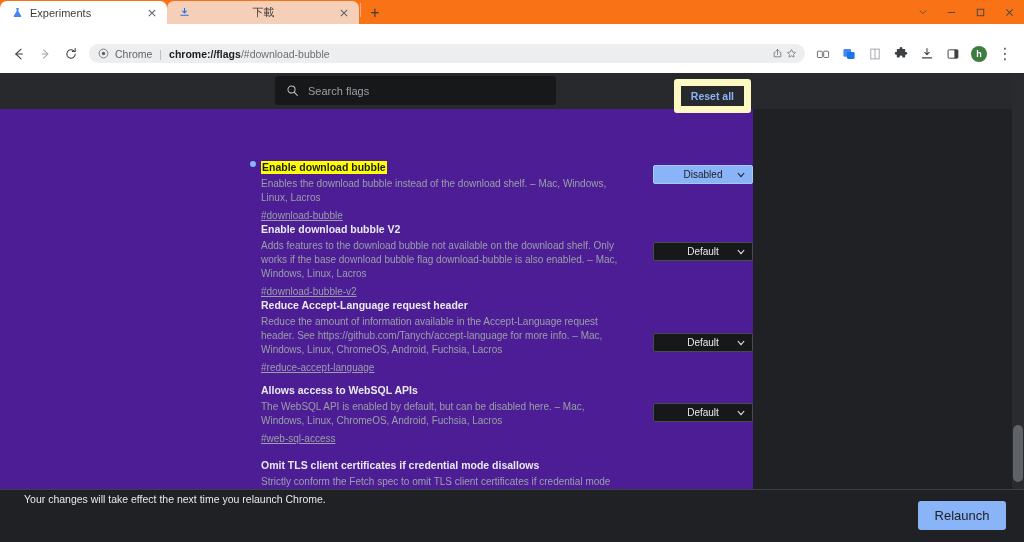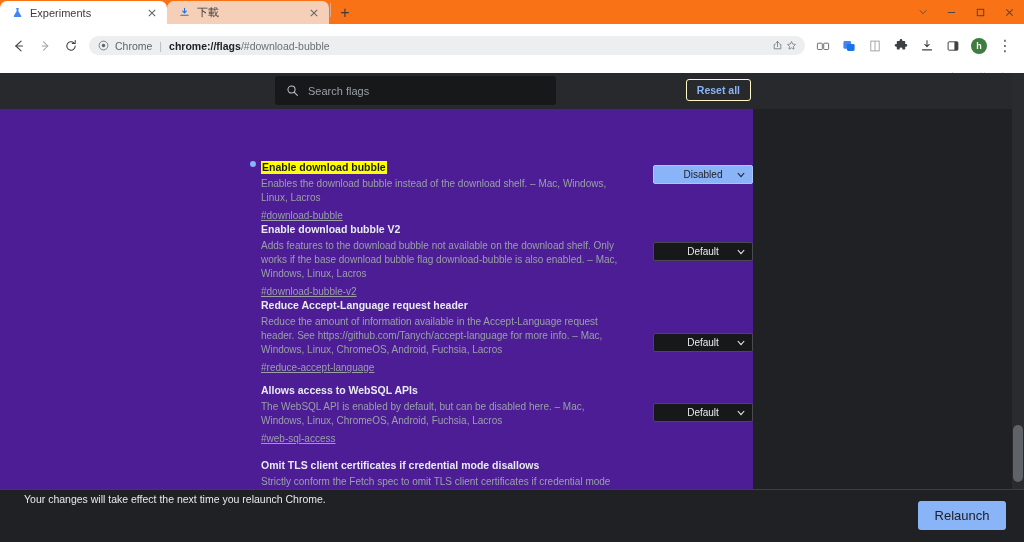--- a/index.html
+++ b/index.html
@@ -16,35 +16,35 @@
     height:24px;background:#f97316;display:flex;align-items:flex-end;
     position:relative;
   }
   .tab{
     height:23px;display:flex;align-items:center;gap:7px;
     padding:0 8px 0 11px;font-size:11px;color:#3c3c3c;
     border-radius:7px 7px 0 0;position:relative;
     box-sizing:border-box;
   }
   .tab.active{background:#ffffff;width:167px;}
-  .tab.inactive{background:#f6cfb8;width:162px;}
+  .tab.inactive{background:#f6cfb8;width:192px;text-align:center;}
   .tab-fav{width:12px;height:12px;flex:0 0 12px;display:flex;align-items:center;justify-content:center;}
   .tab-title{flex:1;white-space:nowrap;overflow:hidden;text-overflow:ellipsis;font-size:11px;}
   .tab-close{width:14px;height:14px;flex:0 0 14px;display:flex;align-items:center;justify-content:center;
     font-size:12px;color:#5f6368;line-height:1;}
   .tabsep{width:1px;height:14px;background:#d9ab91;align-self:center;margin:0 1px 4px 1px;}
   .newtab{width:26px;height:23px;display:flex;align-items:center;justify-content:center;
     color:#3c3c3c;font-size:16px;line-height:1;}
   .winctrl{position:absolute;right:0;top:0;height:24px;display:flex;align-items:center;}
   .wc{width:29px;height:24px;display:flex;align-items:center;justify-content:center;color:#4a4a4a;}
 
   
   .toolbar{
     height:27px;background:#ffffff;display:flex;align-items:center;
-    padding:8px 6px;gap:0;
+    padding:16px 6px;gap:0;
   }
   .tb-btn{width:26px;height:26px;display:flex;align-items:center;justify-content:center;
     color:#5f6368;flex:0 0 26px;}
   .omnibox{
     flex:1;height:19px;background:#eceef0;border-radius:10px;
     display:flex;align-items:center;padding:0 8px;margin:0 5px;gap:6px;
     min-width:0;
   }
   .omni-icon{width:12px;height:12px;flex:0 0 12px;display:flex;align-items:center;justify-content:center;}
   .omni-chrome{font-size:10.5px;color:#5f6368;white-space:nowrap;}
@@ -74,21 +74,21 @@
   }
   .searchwrap{
     width:281px;height:29px;background:#17181a;border-radius:3px;
     display:flex;align-items:center;gap:9px;padding:0 11px;box-sizing:border-box;
     position:absolute;left:275px;top:76px;
   }
   .search-ico{width:13px;height:13px;flex:0 0 13px;color:#bdc1c6;display:flex;align-items:center;justify-content:center;}
   .search-ph{font-size:11px;color:#9aa0a6;}
   .resetall{
     position:absolute;right:273px;top:79px;
-    border:1px solid #fef9c3;border-radius:3px;color:#8ab4f8;
+    border:7px solid #fef9c3;border-radius:3px;color:#8ab4f8;
     font-size:10.5px;font-weight:600;padding:4px 10px;background:transparent;
     line-height:1.15;
   }
 
   .content{
     position:absolute;left:0;top:36px;width:753px;height:405px;
     background:#4c1d95;overflow:hidden;
   }
   .listcol{position:absolute;left:261px;top:0;width:492px;}
   .flag{position:relative;padding:0;}

